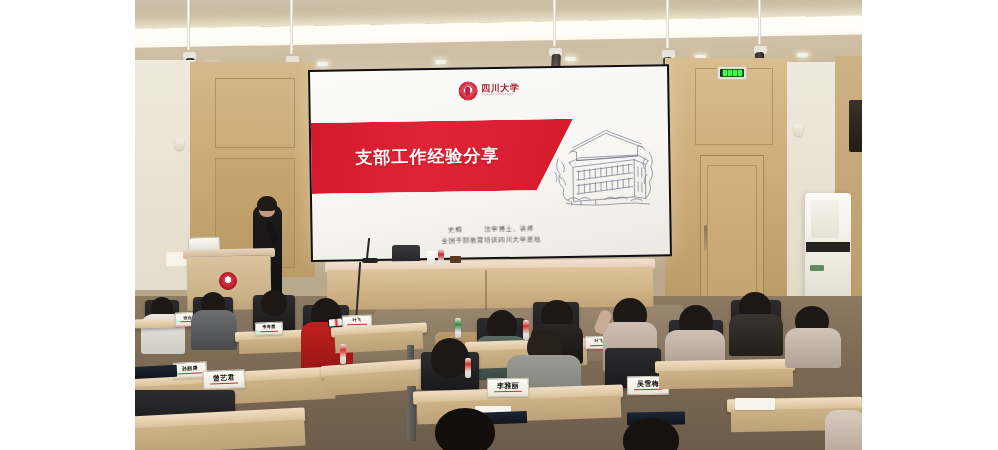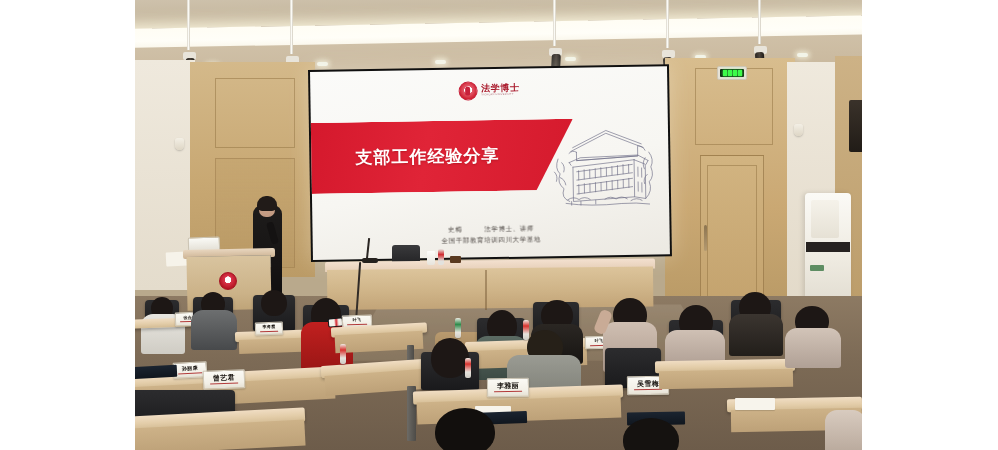--- a/index.html
+++ b/index.html
@@ -629,21 +629,21 @@
     <div class="ac-vent"></div>
     <div class="ac-band"></div>
     <div class="ac-logo"></div>
 
     <div id="screen-outer">
       <div id="screen">
 
         <div class="slide-logo">
           <div class="slide-logo-mark"></div>
           <div class="slide-logo-text">
-            <div class="slide-logo-cn">法学博士</div>
+            <div class="slide-logo-cn">四川大学</div>
             <div class="slide-logo-en">SICHUAN UNIVERSITY</div>
           </div>
         </div>
 
         <div class="slide-banner">
           <div class="slide-title">支部工作经验分享</div>
         </div>
 
         <svg class="slide-sketch" viewBox="0 0 110 105">
           <g fill="none" stroke="#5a5a78" stroke-width="0.7" stroke-linecap="round">

